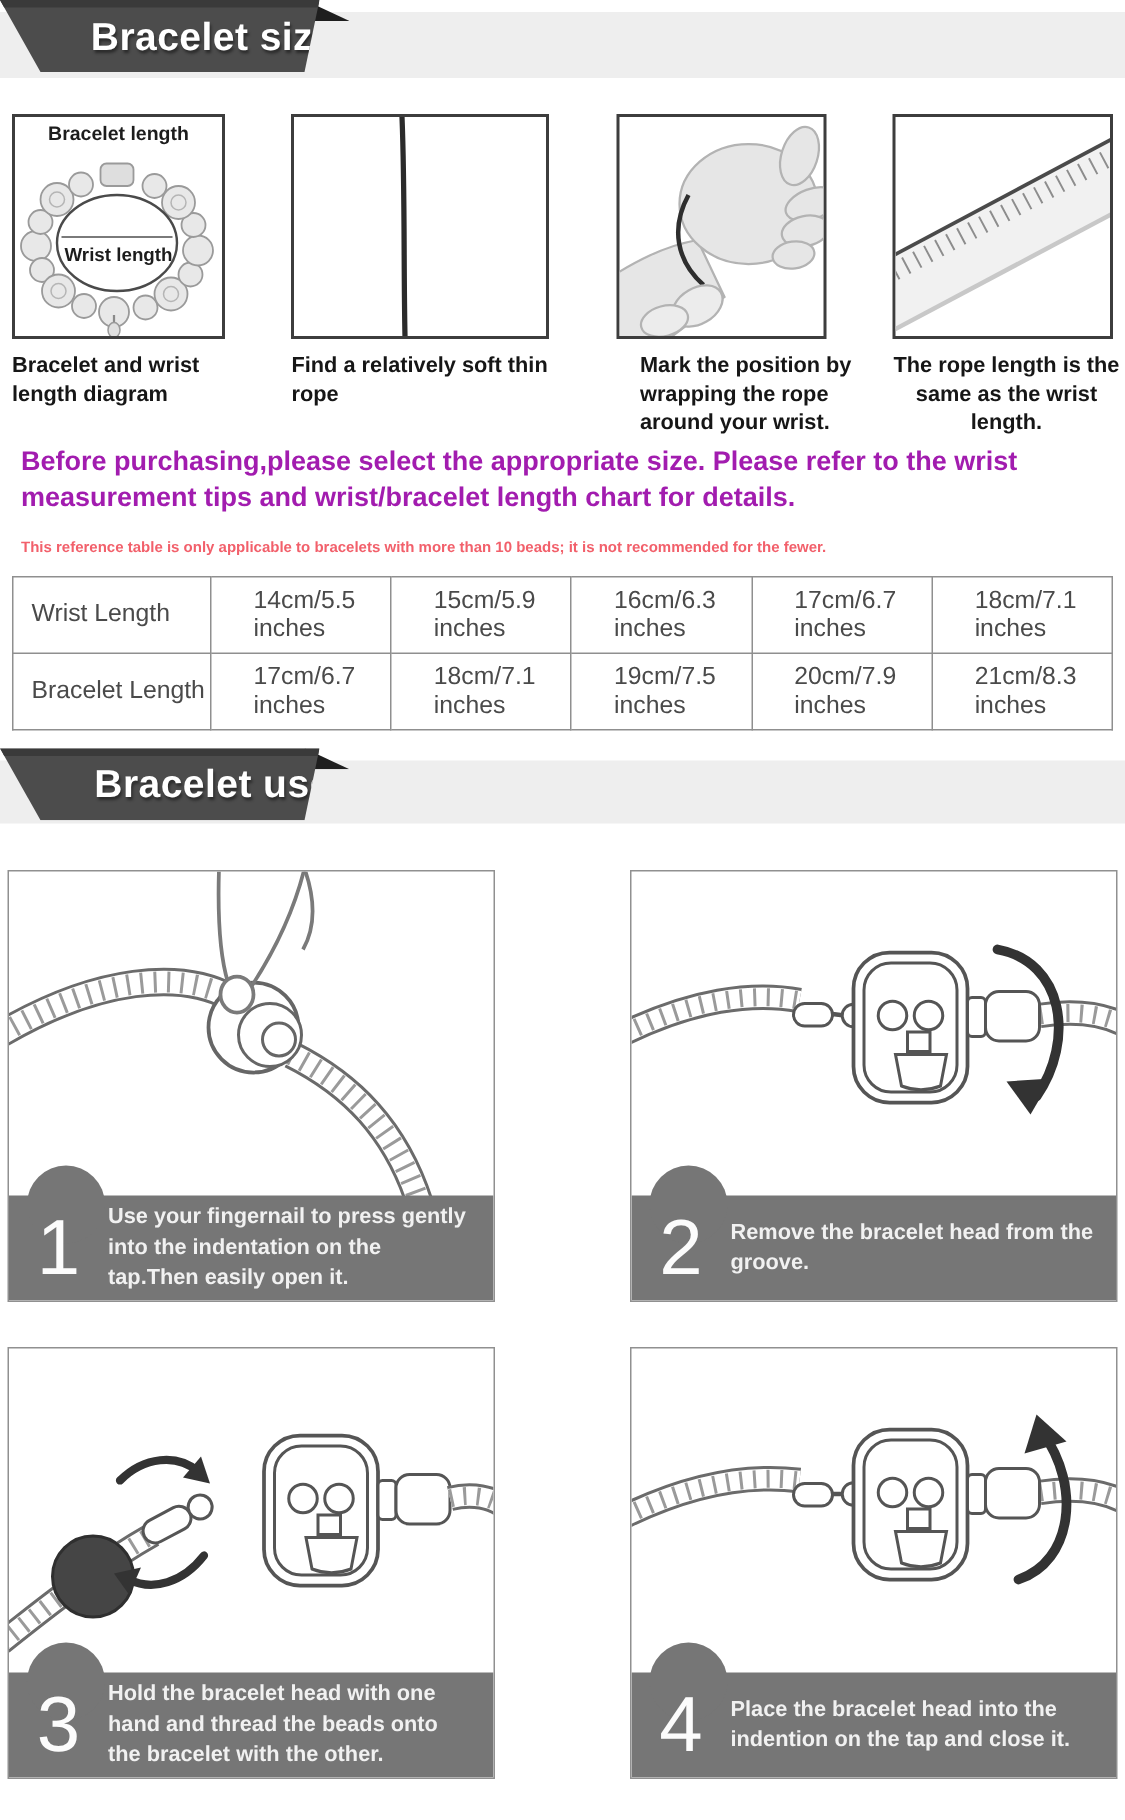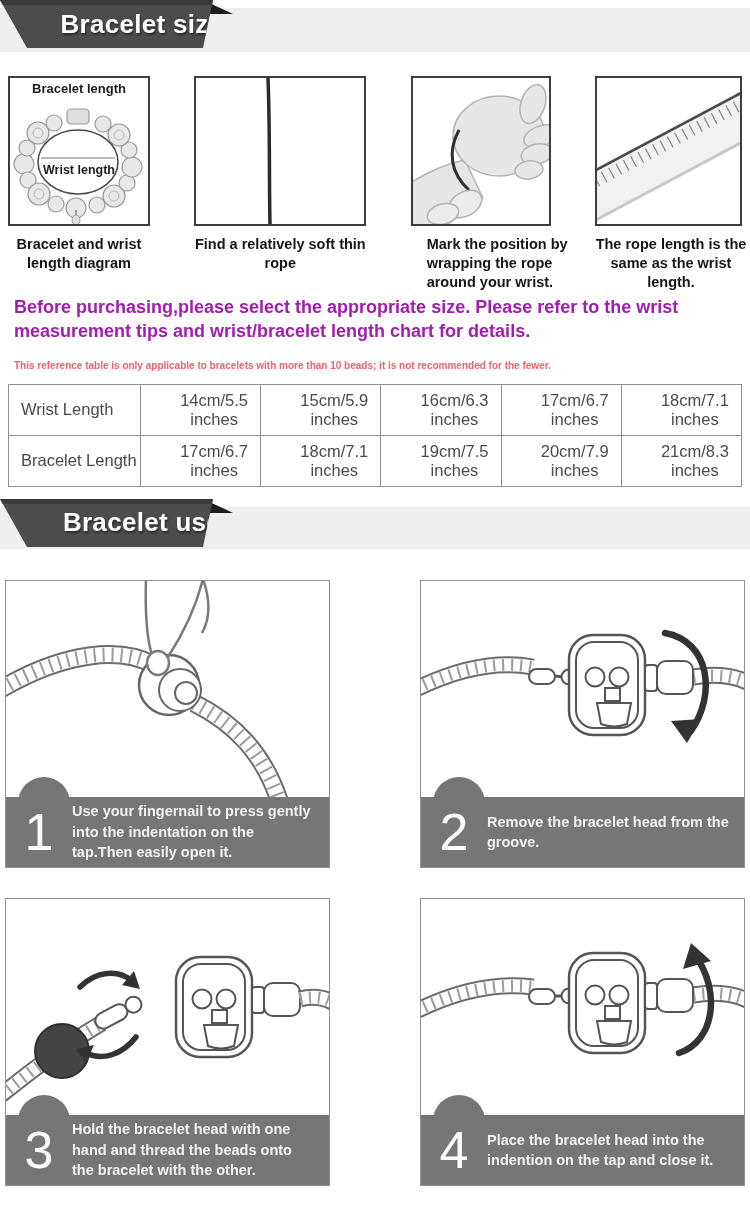--- a/index.html
+++ b/index.html
@@ -22,32 +22,32 @@
     display:flex;align-items:center;justify-content:center;padding-left:34px;}
   .ribbon-body::before{content:"";position:absolute;left:0;top:0;right:0;height:5px;background:#3a3a3a;}
   .ribbon-label{color:#fff;font-size:26px;font-weight:bold;letter-spacing:.3px;
     text-shadow:1px 2px 2px rgba(0,0,0,.45);position:relative;}
   
   .measure-row{display:flex;justify-content:space-between;padding:24px 8px 0;}
   .m-item{flex:none;}
   .m-item.i1{width:142px;} .m-item.i2{width:172px;} .m-item.i3{width:140px;} .m-item.i4{width:147px;}
   .m-box{position:relative;height:150px;border:2px solid #3d3d3d;background:#fff;box-sizing:border-box;overflow:hidden;}
   .m-caption{margin-top:9px;min-height:57px;font-size:14.5px;font-weight:bold;line-height:1.3;color:#161616;}
-  .m-item.i1 .m-caption,.m-item.i2 .m-caption{text-align:center;}
+  .m-item.i1 .m-caption,.m-item.i2 .m-caption{text-align:left;}
   .m-item.i3 .m-caption{width:158px;margin-left:16px;} .m-item.i4 .m-caption{width:152px;text-align:center;}
   .overlay-label{position:absolute;left:0;width:100%;text-align:center;font-weight:bold;color:#1c1c1c;}
   .lbl-top{top:3px;font-size:13px;}
   .lbl-inner{top:85px;font-size:12.5px;}
   
   .note-main{margin:4px 14px 16px;font-size:18px;font-weight:bold;line-height:1.33;color:#a21caf;}
   .note-warning{margin:7px 14px 0;font-size:10px;font-weight:bold;color:#f2606b;}
   
   table.size-table{margin:13px 8px 0;width:734px;border-collapse:collapse;table-layout:fixed;}
   table.size-table td{border:1.5px solid #8f8f8f;height:48px;font-size:16.5px;color:#4a4a4a;
-    text-align:center;background:#fff;padding-left:28px;}
+    text-align:left;background:#fff;padding-left:28px;}
   table.size-table td.rowhead{text-align:left;padding-left:12px;width:118px;}
   
   .steps{padding:28px 5px 0;}
   .steps-row{display:flex;justify-content:space-between;}
   .steps-row.r1{margin-bottom:30px;}
   .step-panel{position:relative;width:325px;height:288px;border:1px solid #909090;background:#fff;box-sizing:border-box;overflow:hidden;}
   .step-art{position:absolute;left:0;top:0;}
   .step-bar{position:absolute;left:0;right:0;bottom:0;height:70px;background:#767676;display:flex;align-items:center;}
   .step-bar::before{content:"";position:absolute;left:12px;top:-20px;width:52px;height:52px;border-radius:50%;background:#767676;}
   .step-number{position:relative;flex:none;width:66px;text-align:center;font-size:52px;line-height:60px;color:#fcfcfc;font-weight:400;}

